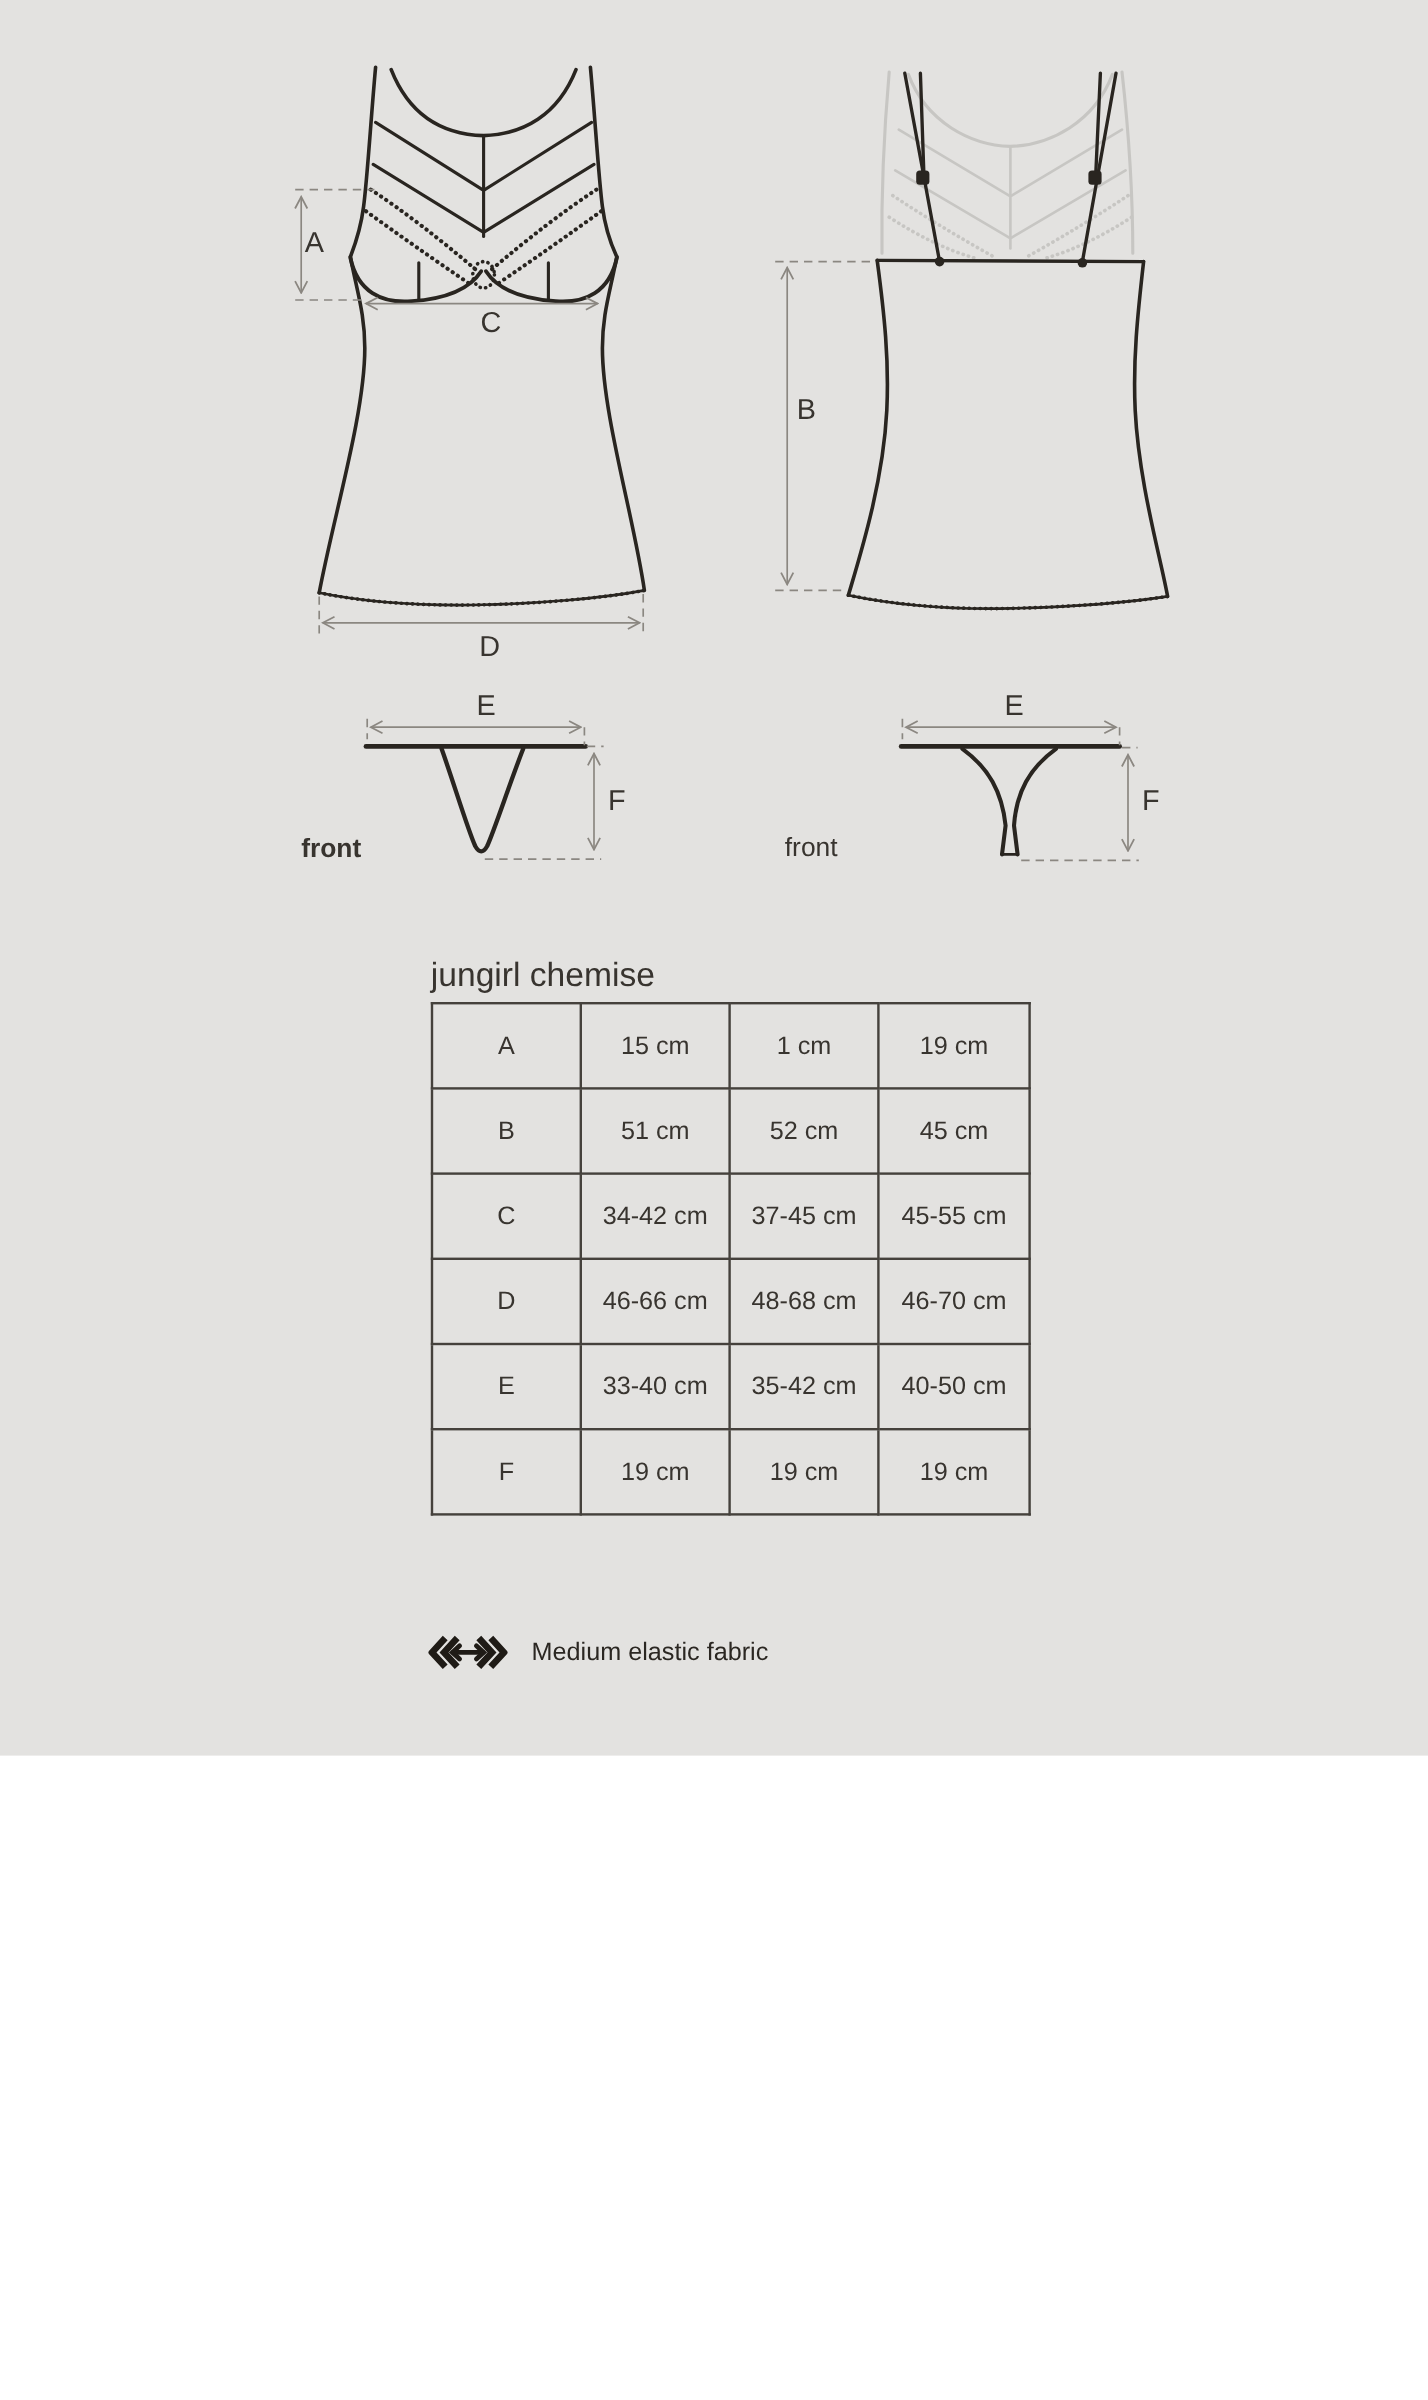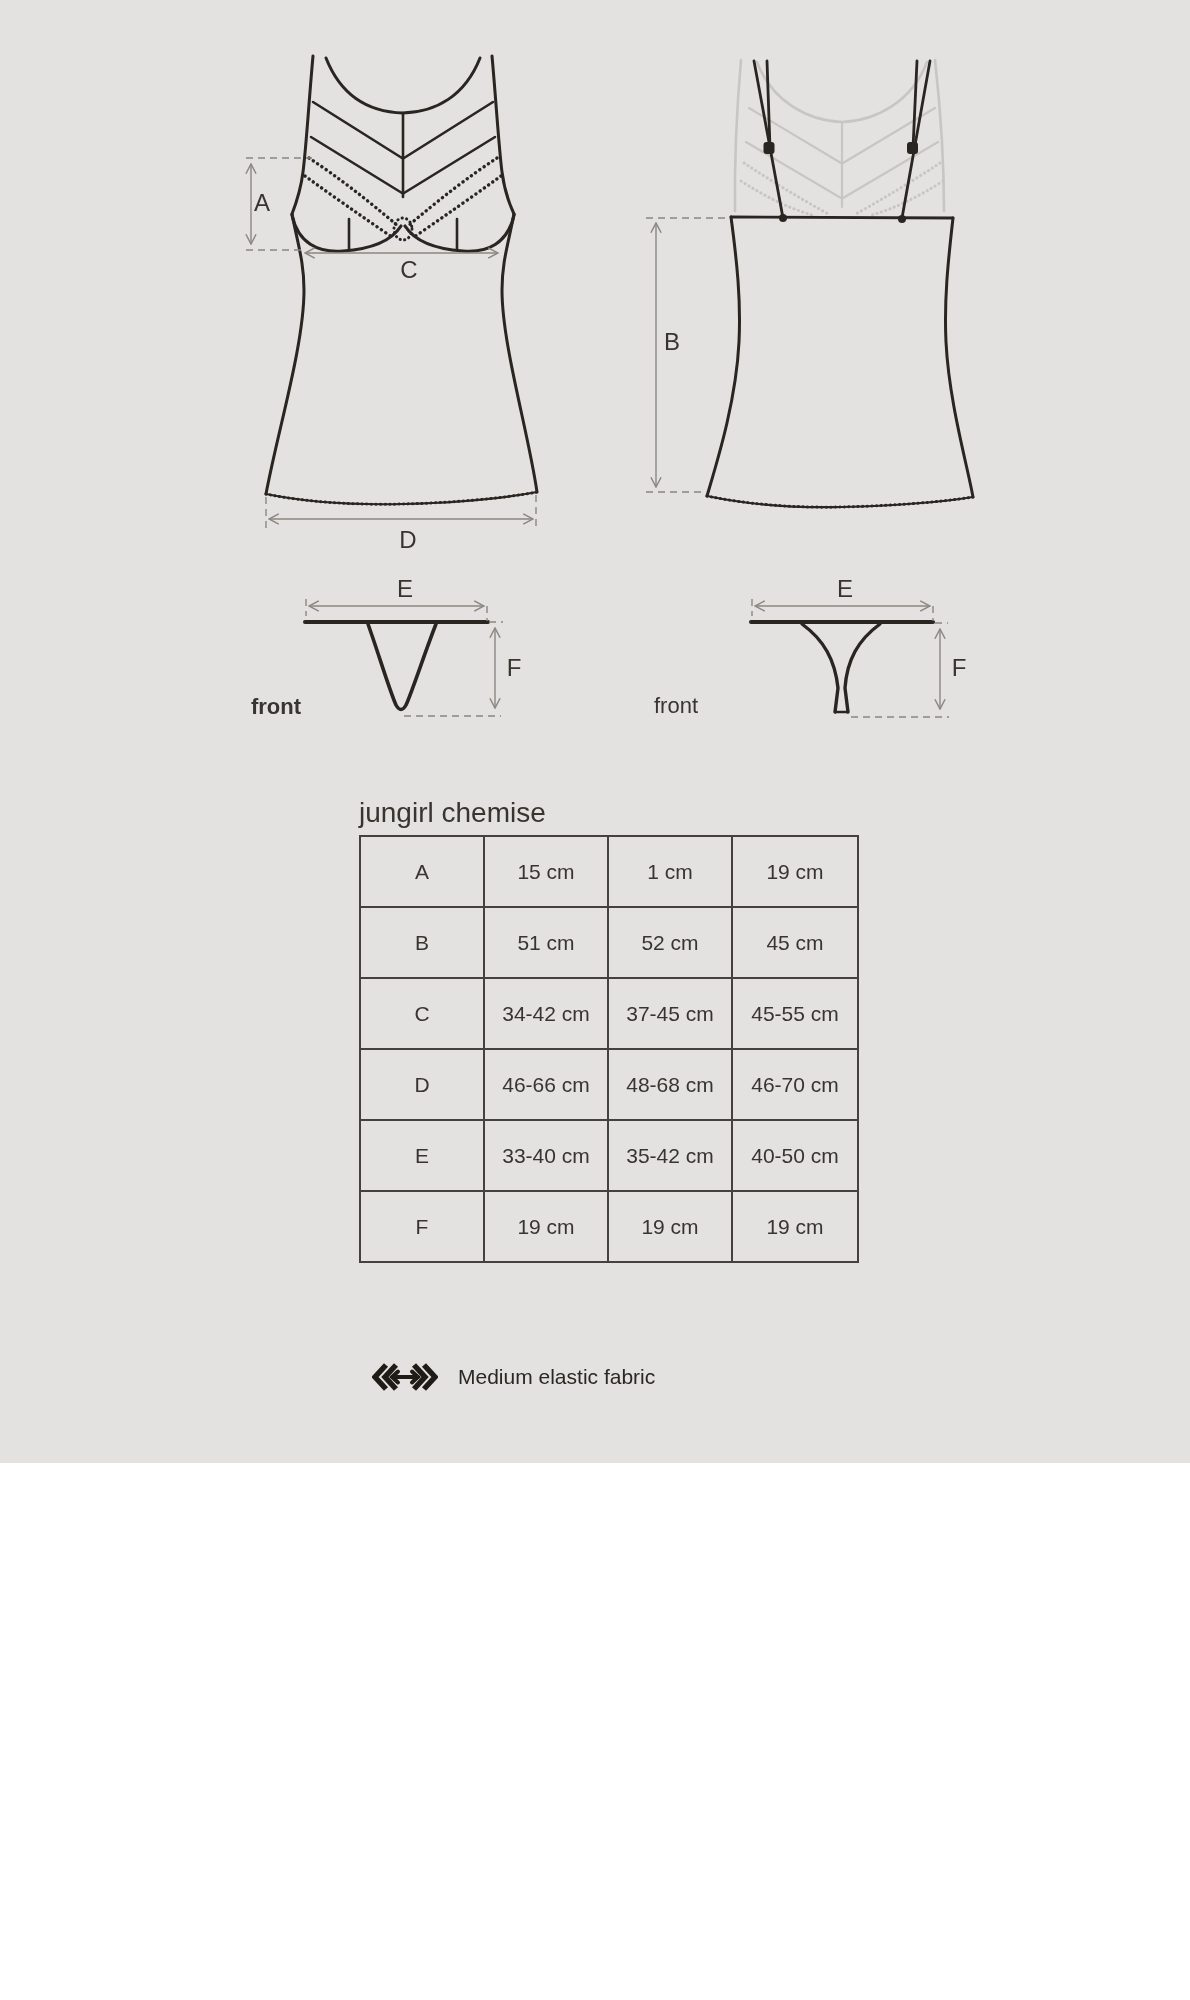--- a/index.html
+++ b/index.html
@@ -41,21 +41,21 @@
     table-layout:fixed;
   }
   table.size-table td{
     border:2px solid #45413c;
     height:69px;
     text-align:center;vertical-align:middle;
     font-size:21px;color:#38342f;
     padding:0;
   }
   .note-row{
-    position:absolute;left:372px;top:1362px;
+    position:absolute;left:357px;top:1362px;
     display:flex;align-items:center;gap:20px;justify-content:space-between;
   }
   .note-text{
     color:#2b2722;font-size:21px;
   }
   
   .g-line{stroke:#292520;fill:none;stroke-width:3;stroke-linecap:round;stroke-linejoin:round;}
   .g-thin{stroke:#292520;fill:none;stroke-width:2.6;stroke-linecap:round;}
   .bead{stroke:#292520;fill:none;stroke-width:3.4;stroke-linecap:round;stroke-dasharray:0.2 5;}
   .bead-sm{stroke:#292520;fill:none;stroke-width:3;stroke-linecap:round;stroke-dasharray:0.2 4.4;}

